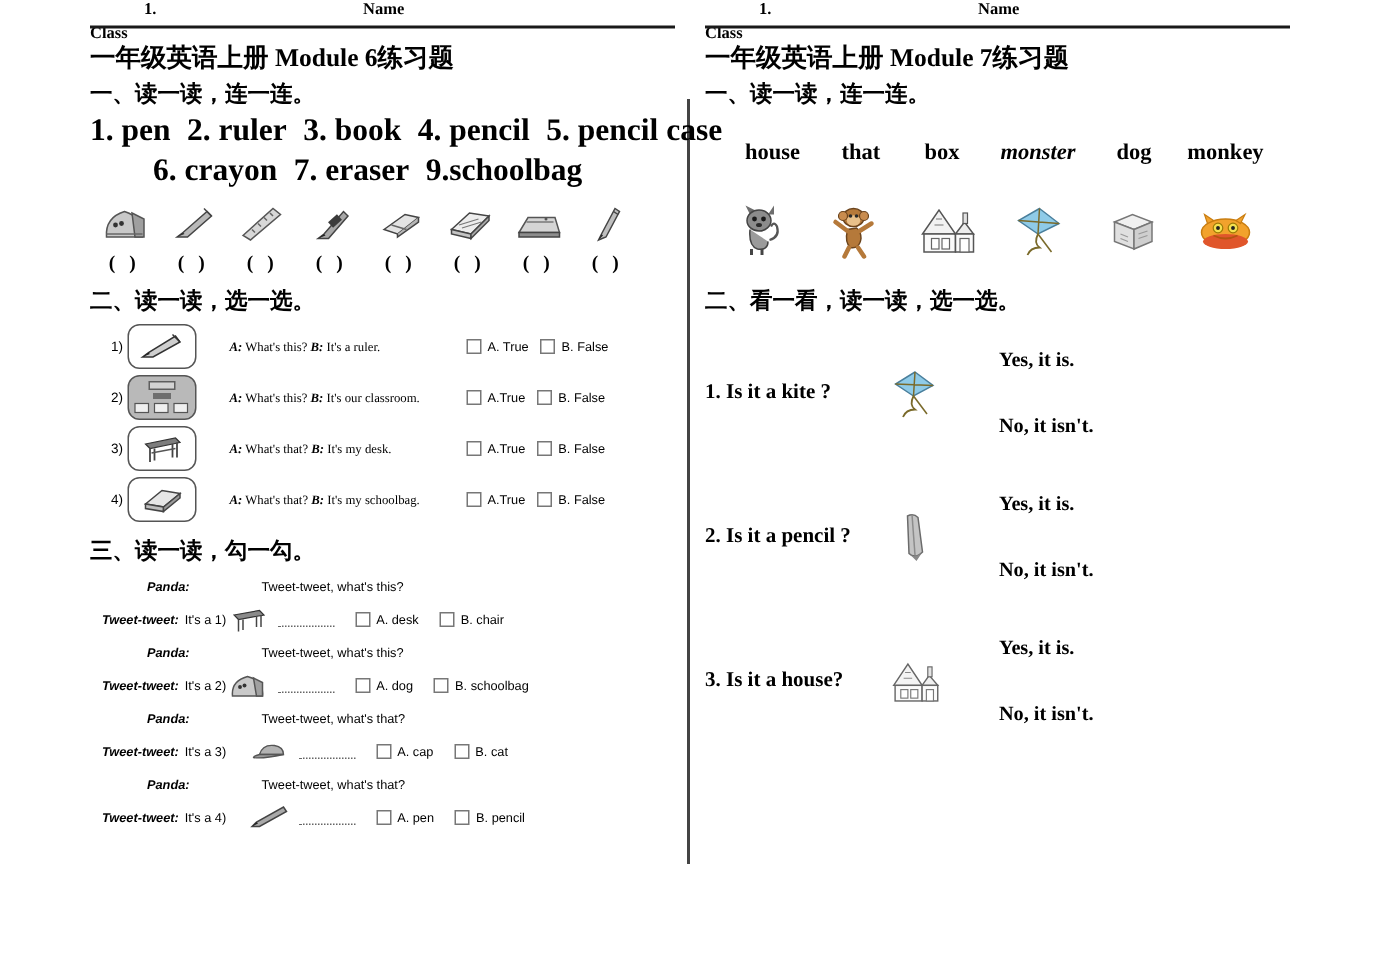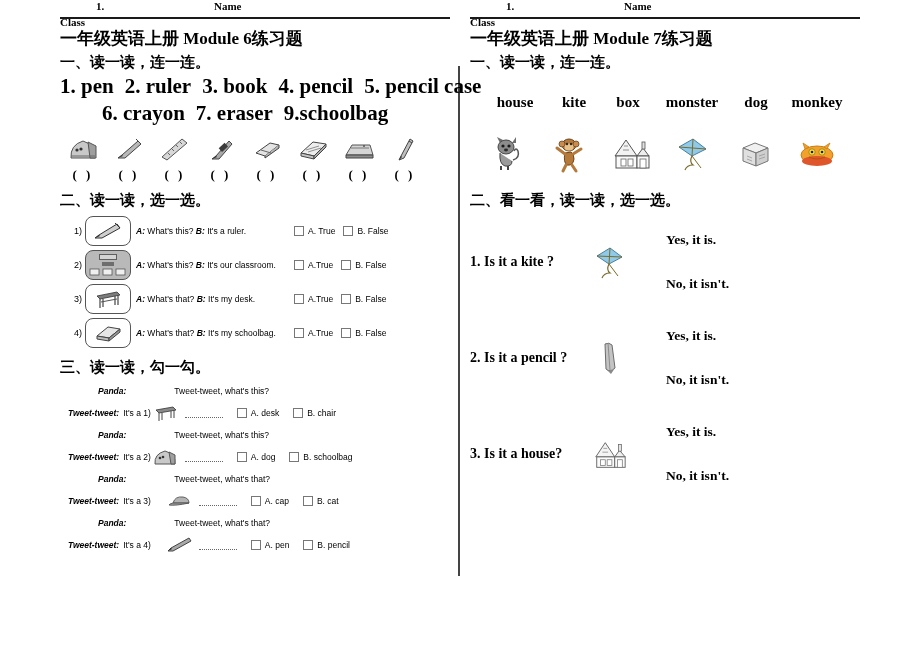--- a/index.html
+++ b/index.html
@@ -35,21 +35,21 @@
   
   .hdr {
     position: relative;
     height: 22px;
     font-family: "Liberation Serif", serif;
     font-weight: bold;
     font-size: 11px;
   }
   .hdr .class-label { position: absolute; left: 0;   top: 16px; }
   .hdr .class-value { position: absolute; left: 36px; top: 0; }
-  .hdr .name-label  { position: absolute; left: 154px; top: 0; }
+  .hdr .name-label  { position: absolute; left: 182px; top: 0; }
   .hdr-rule {
     position: absolute;
     left: 0; top: 17px;
     width: 390px; height: 2px;
     background: #1a1a1a;
   }
 
   
   .doc-title {
     text-align: left;
@@ -108,23 +108,23 @@
   }
   .tf-box {
     width: 44px; height: 28px;
     border: 1px solid #555;
     border-radius: 8px;
     display: flex; align-items: center; justify-content: center;
     overflow: hidden;
     flex: none;
   }
   .tf-text {
-    font-family: Liberation Sans, sans-serif;
+    font-family: Liberation Serif, serif;
     font-size: 8.5px;
-    margin-left: 5px;
+    margin-left: 22px;
     width: 150px;
     white-space: nowrap;
   }
   .tf-text b { font-style: italic; }
   .tf-opt {
     font-family: "Liberation Sans", sans-serif;
     font-size: 8.5px;
     display: flex; align-items: center;
     margin-left: 8px;
     white-space: nowrap;
@@ -542,23 +542,23 @@
     <span class="name-label">Name</span>
     <div class="hdr-rule"></div>
   </div>
 
   <div class="doc-title">一年级英语上册 Module 7练习题</div>
 
   <div class="sec-head">一、读一读，连一连。</div>
 
   <div class="r-wordrow">
     <span class="rw" style="width:62px;">house</span>
-    <span class="rw" style="width:56px;">kite</span>
+    <span class="rw" style="width:56px;">that</span>
     <span class="rw" style="width:52px;">box</span>
-    <span class="rw" style="width:76px;">monster</span>
+    <span class="rw" style="width:76px;font-style:italic;">monster</span>
     <span class="rw" style="width:52px;">dog</span>
     <span class="rw" style="width:70px;">monkey</span>
   </div>
 
   <div class="r-picrow">
     <span class="rp">
       <svg width="40" height="40" viewBox="0 0 40 40">
           <path d="M13 9 L10 3 L16 6 Z" fill="#6e6e6e"></path>
           <path d="M25 9 L29 3 L29 9 Z" fill="#6e6e6e"></path>
           <ellipse cx="19" cy="13" rx="8" ry="7" fill="#8c8c8c" stroke="#444" stroke-width="1"></ellipse>

